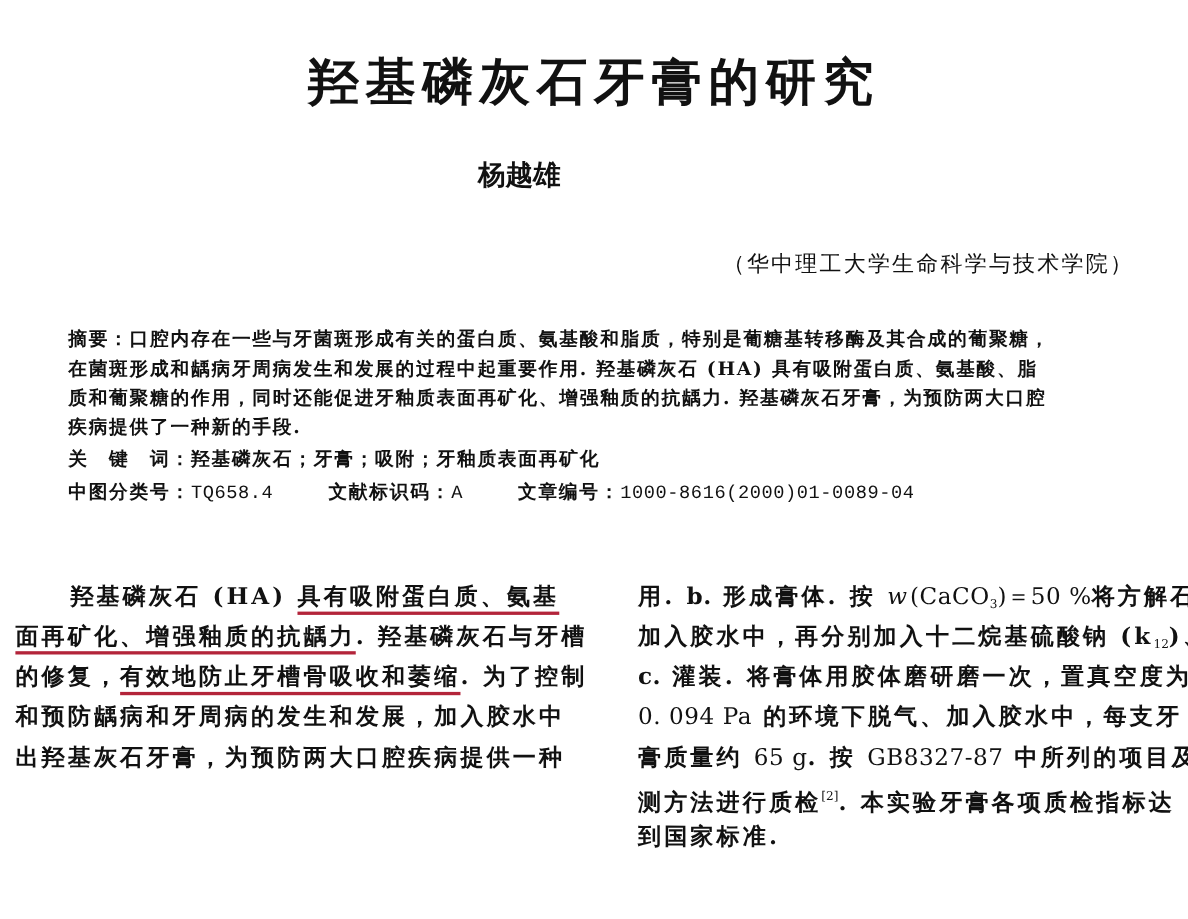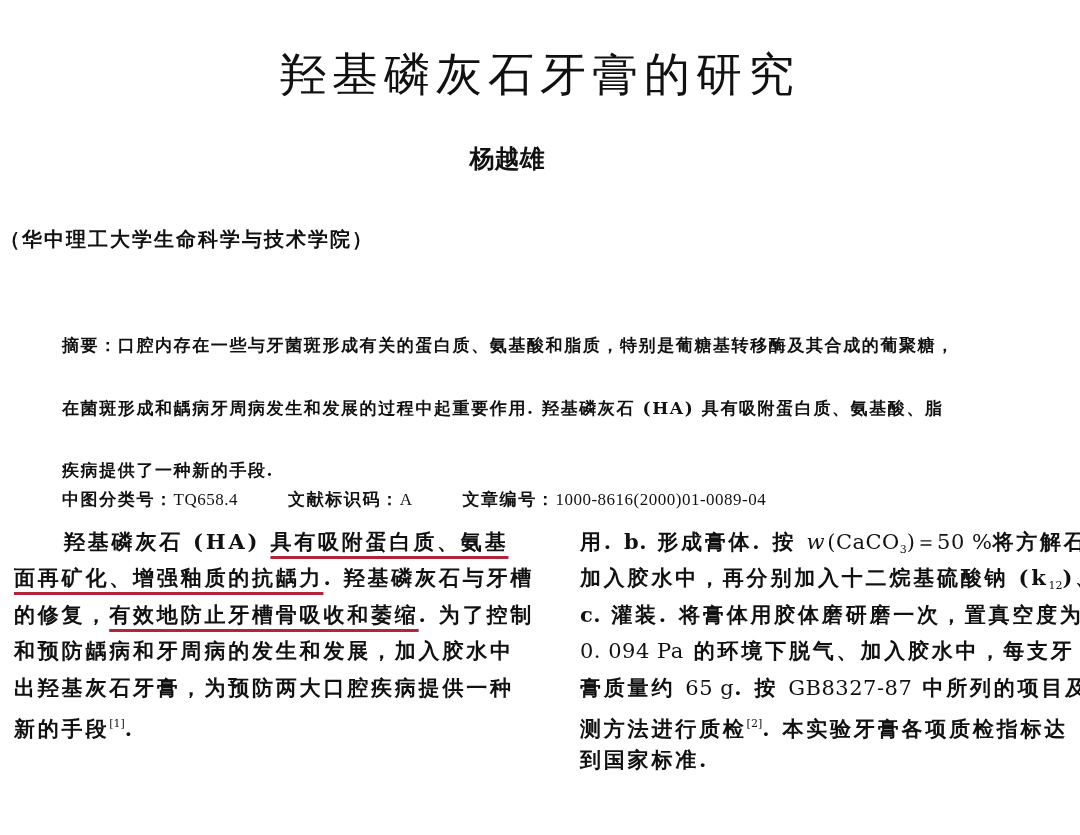--- a/index.html
+++ b/index.html
@@ -4,40 +4,40 @@
   <style>
     html, body { margin: 0; padding: 0; }
     body {
       width: 1080px; height: 835px; overflow: hidden;
       background: #ffffff; color: #111111;
       font-family: "DejaVu Serif", "Liberation Serif", serif;
       position: relative;
     }
     .title {
       position: absolute; left: 0; top: 44px; width: 1080px;
-      text-align: center; font-size: 46px; font-weight: normal;
+      text-align: center; font-size: 46px; font-weight: bold;
       letter-spacing: 6px; line-height: 60px;
     }
     .author {
       position: absolute; left: 0; top: 142px; width: 944px;
-      text-align: center; font-size: 25px; font-weight: bold; line-height: 34px; padding-left: 35px;
+      text-align: center; font-size: 25px; font-weight: bold; line-height: 34px;
     }
     .affil {
       position: absolute; left: 0; top: 222px; width: 1031px;
-      text-align: left; font-size: 20px; font-weight: bold; line-height: 34px;
+      text-align: right; font-size: 20px; font-weight: normal; line-height: 34px;
       letter-spacing: 2px;
     }
     .abstract {
       position: absolute; left: 62px; top: 296px; width: 970px;
       font-size: 17px; font-weight: bold; line-height: 26.7px;
       letter-spacing: 1.6px;
     }
-    .abstract .ln { display: block; white-space: nowrap; height: 26.7px; margin-top: 36px; }
+    .abstract .ln { display: block; white-space: nowrap; height: 26.7px; }
     .meta-row { display: block; white-space: nowrap; height: 30px; line-height: 30px; }
-    .meta-row .num { font-family: Liberation Serif, serif; font-weight: normal; letter-spacing: 0.5px; }
+    .meta-row .num { font-family: Liberation Mono, monospace; font-weight: normal; letter-spacing: 0.5px; }
     .gap { display: inline-block; width: 50px; }
     .col {
       position: absolute; top: 524px; font-size: 21px; font-weight: bold;
       line-height: 36.4px; letter-spacing: 2.8px;
     }
     .col-left { left: 14px; width: 510px; }
     .col-right { left: 580px; width: 510px; }
     .col .ln { display: block; white-space: nowrap; height: 36.4px; position: relative; }
     .indent { padding-left: 50px; }
     .ul {
@@ -53,33 +53,36 @@
 </head>
 <body>
 
 <div class="title">羟基磷灰石牙膏的研究</div>
 <div class="author">杨越雄</div>
 <div class="affil">（华中理工大学生命科学与技术学院）</div>
 
 <div class="abstract">
   <span class="ln">摘要：口腔内存在一些与牙菌斑形成有关的蛋白质、氨基酸和脂质，特别是葡糖基转移酶及其合成的葡聚糖，</span>
   <span class="ln">在菌斑形成和龋病牙周病发生和发展的过程中起重要作用. 羟基磷灰石 (HA) 具有吸附蛋白质、氨基酸、脂</span>
+  <span class="ln">质和葡聚糖的作用，同时还能促进牙釉质表面再矿化、增强釉质的抗龋力. 羟基磷灰石牙膏，为预防两大口腔</span>
   <span class="ln">疾病提供了一种新的手段.</span>
+  <span class="meta-row">
+    <span>关　键　词：</span><span>羟基磷灰石；牙膏；吸附；牙釉质表面再矿化</span>
+  </span>
   <span class="meta-row">
     <span>中图分类号：</span><span class="num">TQ658.4</span><span class="gap"></span><span>文献标识码：</span><span class="num">A</span><span class="gap"></span><span>文章编号：</span><span class="num">1000-8616(2000)01-0089-04</span>
   </span>
 </div>
 
 <div class="col col-left">
   <span class="ln indent"><span>羟基磷灰石 (HA) </span><span class="ul">具有吸附蛋白质、氨基</span></span>
   <span class="ln"><span class="ul">面再矿化、增强釉质的抗龋力</span><span>. 羟基磷灰石与牙槽</span></span>
   <span class="ln"><span>的修复，</span><span class="ul">有效地防止牙槽骨吸收和萎缩</span><span>. 为了控制</span></span>
   <span class="ln">和预防龋病和牙周病的发生和发展，加入胶水中</span>
   <span class="ln">出羟基灰石牙膏，为预防两大口腔疾病提供一种</span>
-  <span class="ln"><span>新的手段</span><span class="sup">[1]</span><span>.</span></span>
 </div>
 
 <div class="col col-right">
   <span class="ln"><span>用. </span><span class="latb">b.</span><span> 形成膏体. 按 </span><span class="ital">w</span><span class="lat">(CaCO</span><span class="sub">3</span><span class="lat">)＝50 %</span><span>将方解石</span></span>
   <span class="ln"><span>加入胶水中，再分别加入十二烷基硫酸钠 (k</span><span class="sub">12</span><span>)、</span></span>
   <span class="ln"><span class="latb">c.</span><span> 灌装. 将膏体用胶体磨研磨一次，置真空度为</span></span>
   <span class="ln"><span class="lat">0. 094 Pa</span><span> 的环境下脱气、加入胶水中，每支牙</span></span>
   <span class="ln"><span>膏质量约 </span><span class="lat">65 g</span><span>. 按 </span><span class="lat">GB8327-87</span><span> 中所列的项目及检</span></span>
   <span class="ln"><span>测方法进行质检</span><span class="sup">[2]</span><span>. 本实验牙膏各项质检指标达</span></span>
   <span class="ln">到国家标准.</span>

